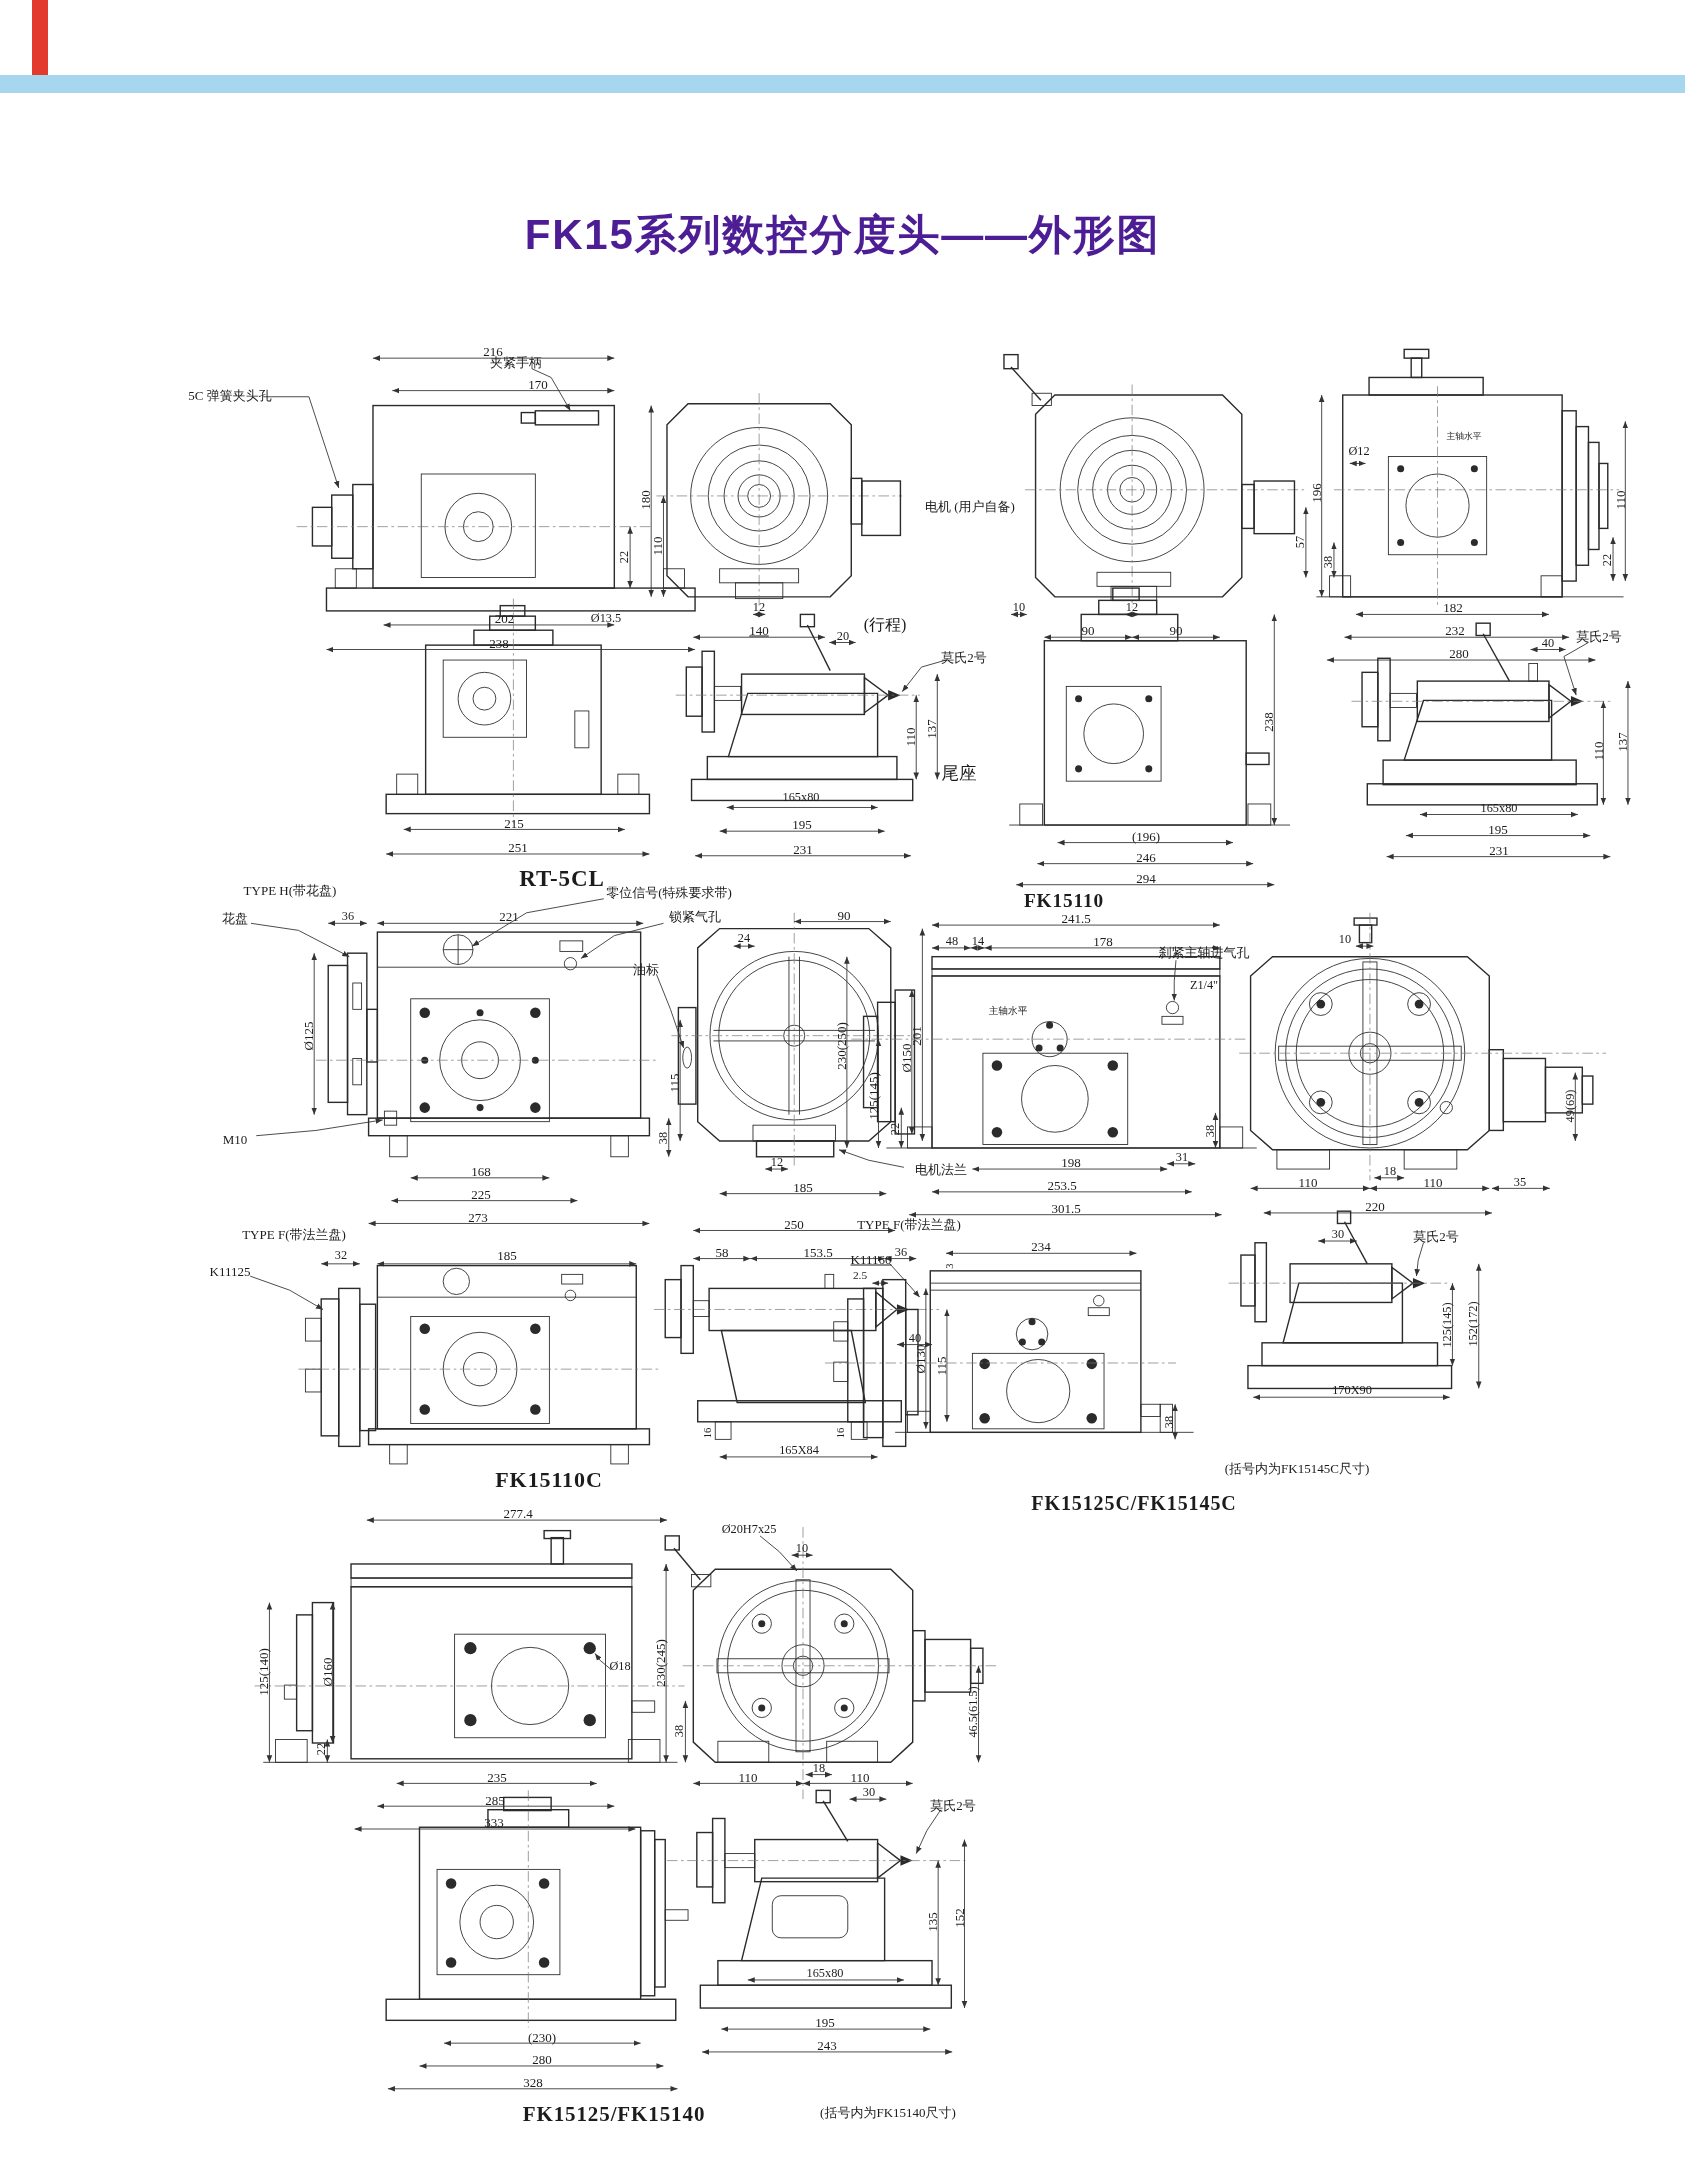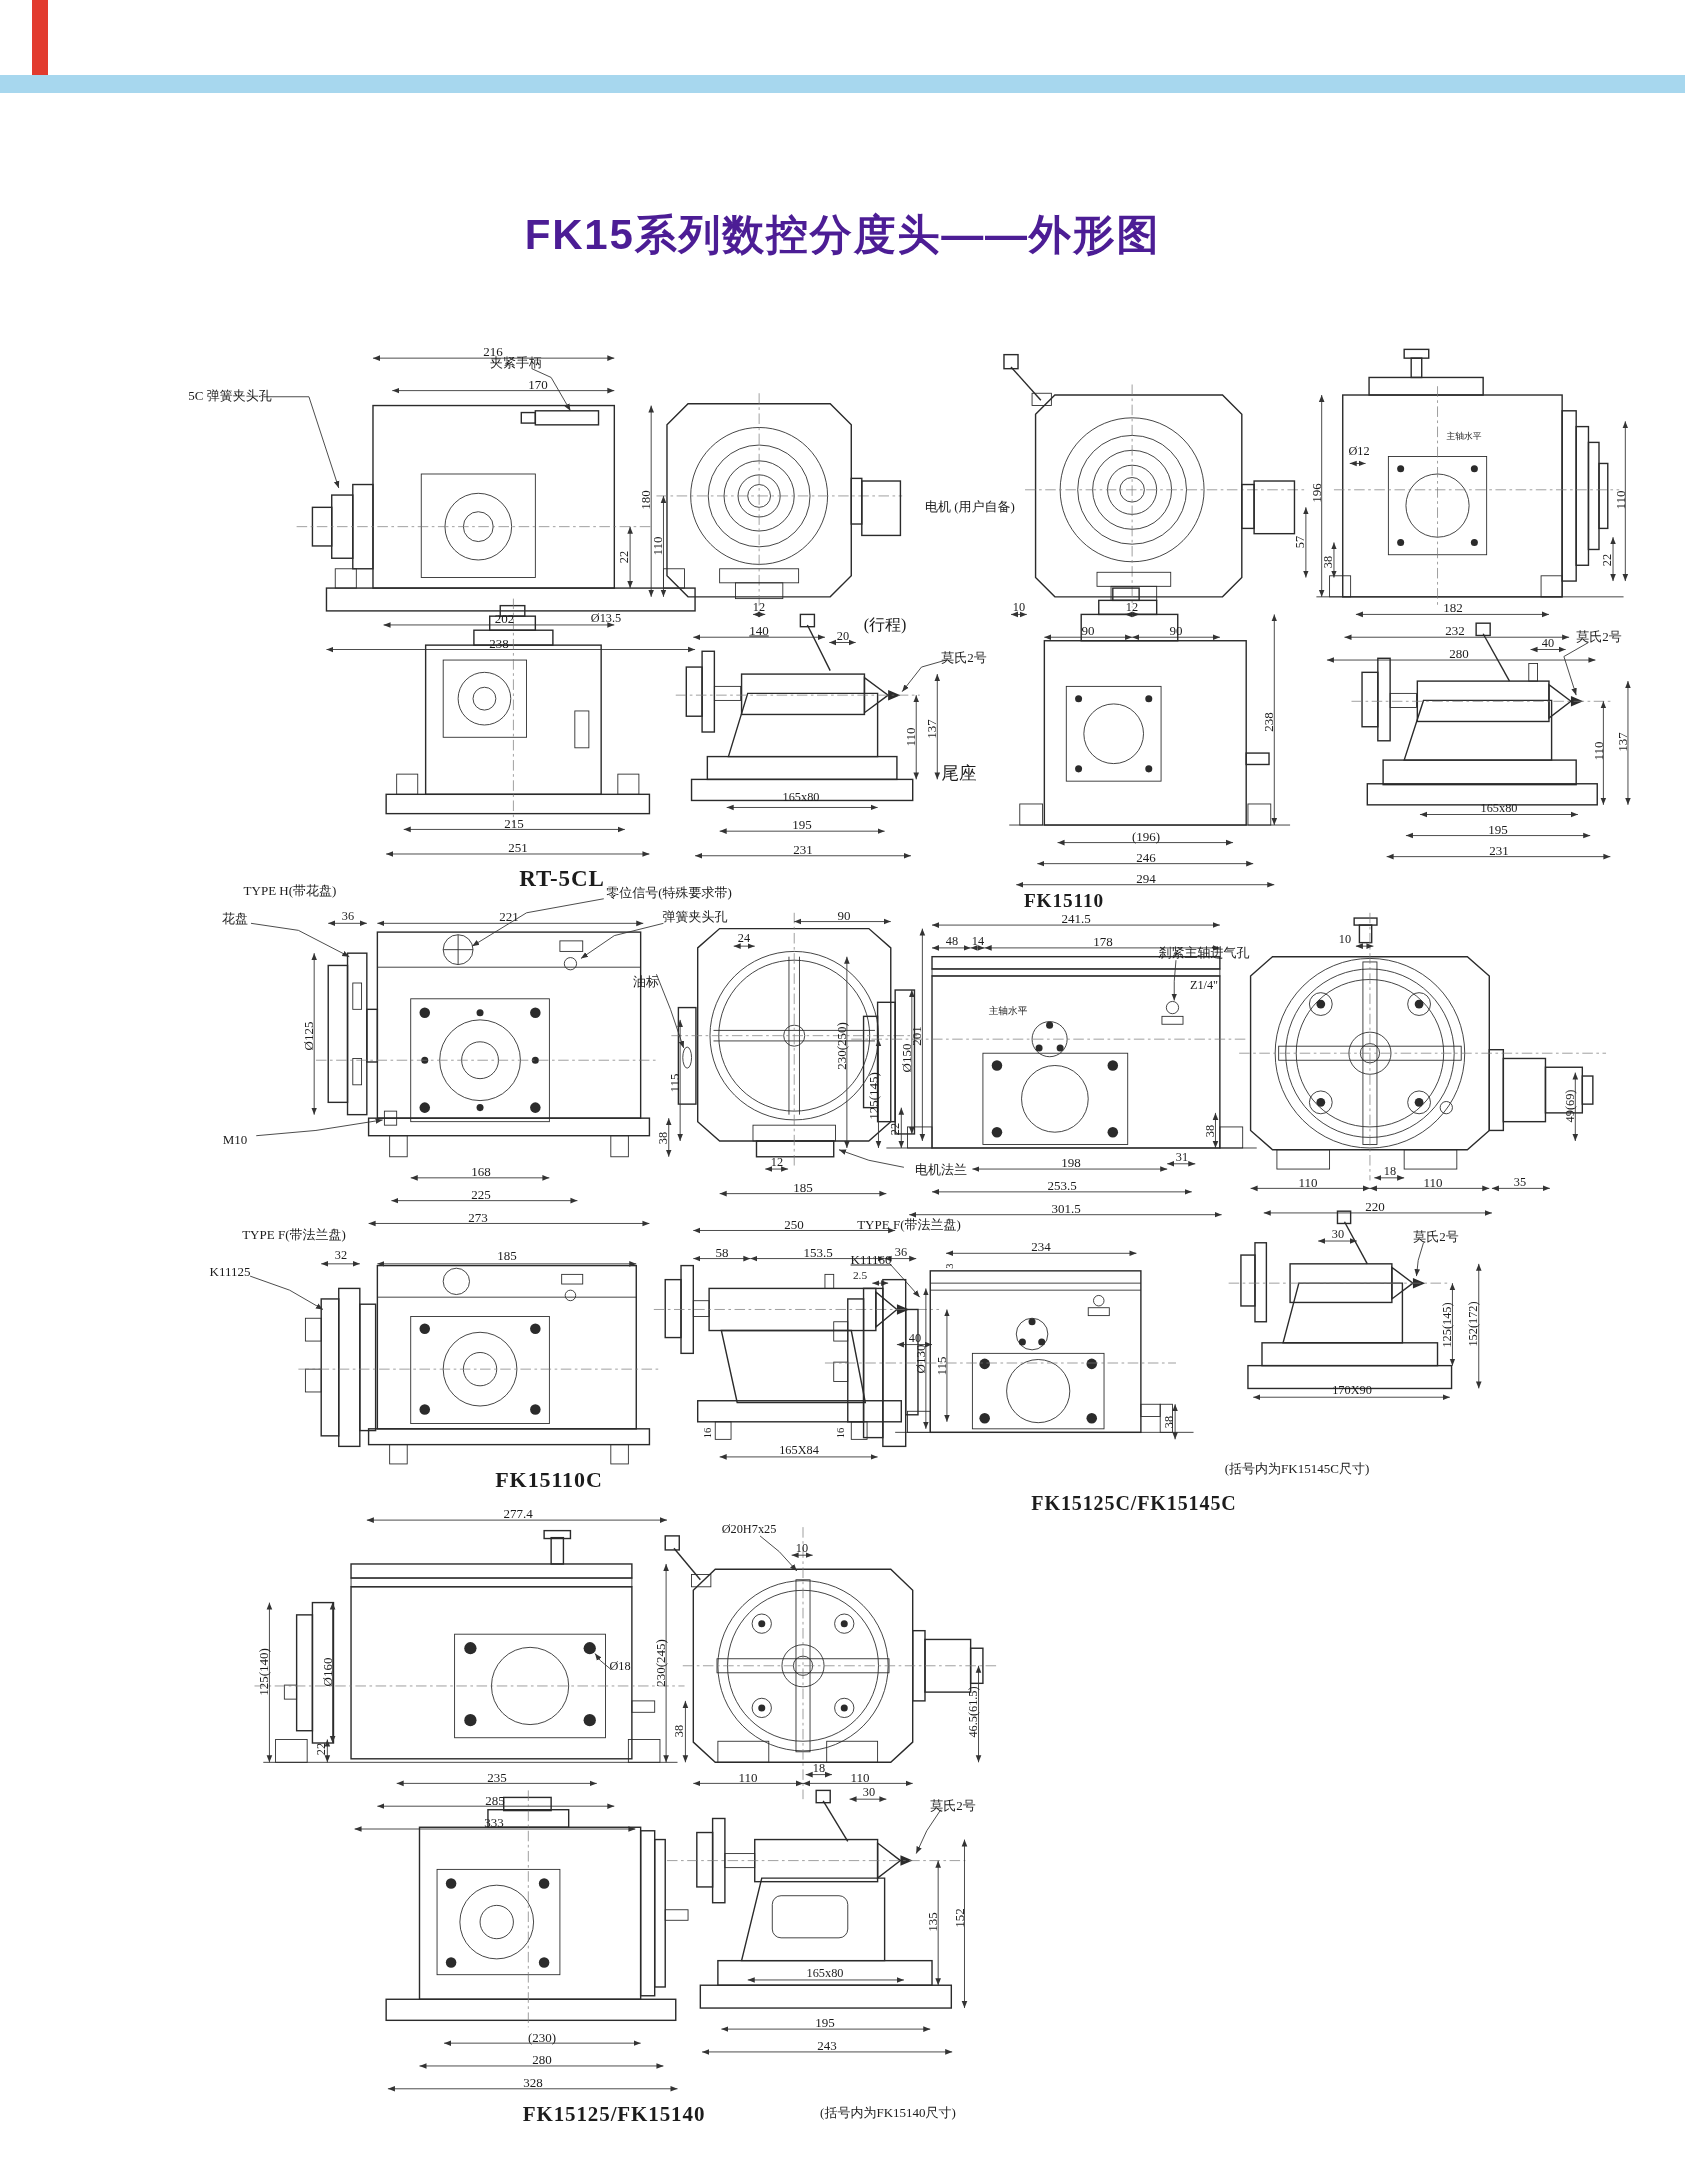--- a/index.html
+++ b/index.html
@@ -607,24 +607,24 @@
       <span class="lbl r" style="left: 1598px; top: 751px; font-size: 13px;">110</span>
       <span class="lbl" style="left: 1499px; top: 808px; font-size: 12.3px;">165x80</span>
       <span class="lbl" style="left: 1498px; top: 829px; font-size: 13px;">195</span>
       <span class="lbl" style="left: 1499px; top: 850px; font-size: 13px;">231</span>
       <span class="lbl cap" style="left: 1064px; top: 901px; font-size: 19.3px;">FK15110</span>
       <span class="lbl" style="left: 290px; top: 890px; font-size: 13px;">TYPE H(带花盘)</span>
       <span class="lbl" style="left: 235px; top: 918px; font-size: 13px;">花盘</span>
       <span class="lbl" style="left: 348px; top: 916px; font-size: 12.3px;">36</span>
       <span class="lbl" style="left: 509px; top: 916px; font-size: 13px;">221</span>
       <span class="lbl" style="left: 669px; top: 892px; font-size: 13px;">零位信号(特殊要求带)</span>
-      <span class="lbl" style="left: 695px; top: 916px; font-size: 13px;">弹簧夹头孔</span>
+      <span class="lbl" style="left: 695px; top: 916px; font-size: 13px;">锁紧气孔</span>
       <span class="lbl" style="left: 844px; top: 915px; font-size: 13px;">90</span>
       <span class="lbl" style="left: 744px; top: 938px; font-size: 12.3px;">24</span>
-      <span class="lbl" style="left: 646px; top: 969px; font-size: 13px; margin-top: 12px;">油标</span>
+      <span class="lbl" style="left: 646px; top: 969px; font-size: 13px;">油标</span>
       <span class="lbl r" style="left: 308px; top: 1036px; font-size: 13px;">Ø125</span>
       <span class="lbl r" style="left: 916px; top: 1036px; font-size: 13px;">201</span>
       <span class="lbl r" style="left: 674px; top: 1083px; font-size: 13px;">115</span>
       <span class="lbl" style="left: 235px; top: 1139px; font-size: 13px;">M10</span>
       <span class="lbl r" style="left: 663px; top: 1138px; font-size: 12.3px;">38</span>
       <span class="lbl" style="left: 481px; top: 1171px; font-size: 13px;">168</span>
       <span class="lbl" style="left: 777px; top: 1162px; font-size: 12.3px;">12</span>
       <span class="lbl" style="left: 481px; top: 1194px; font-size: 13px;">225</span>
       <span class="lbl" style="left: 803px; top: 1187px; font-size: 13px;">185</span>
       <span class="lbl" style="left: 478px; top: 1217px; font-size: 13px;">273</span>

